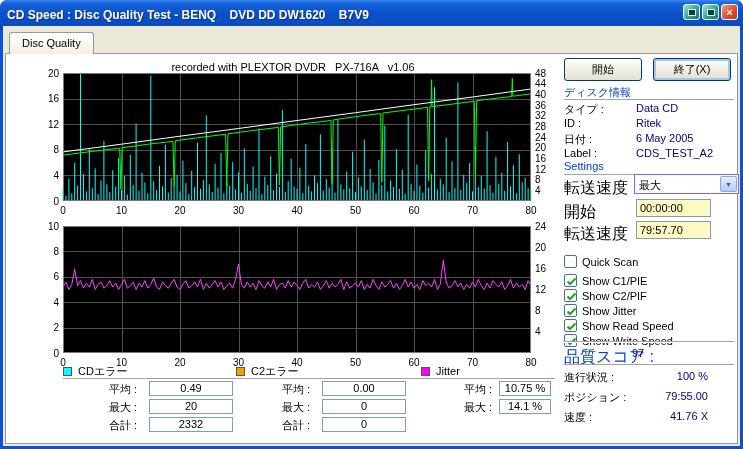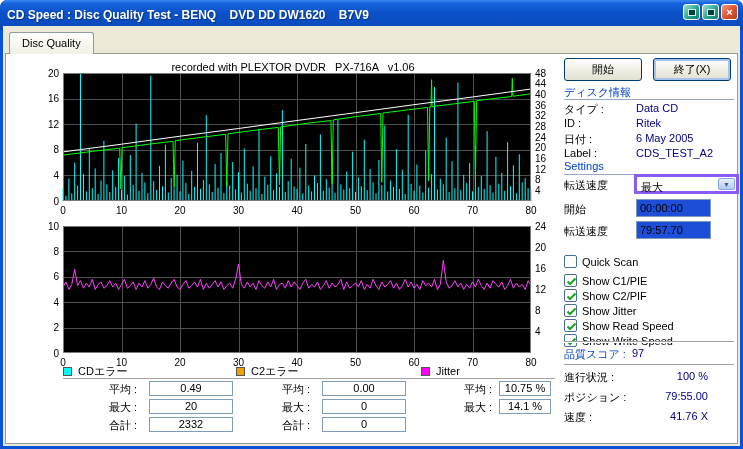--- a/index.html
+++ b/index.html
@@ -36,34 +36,34 @@
   .sg2 .g-rows{padding-left:43px;}
   .stat-row{display:flex;height:18px;align-items:flex-start;}
   .r-lbl{width:40px;font-size:11px;color:#000;padding-top:1px;}
   .sg2 .r-lbl{width:35px;}
   .r-box{width:84px;height:15px;border:1px solid #7f9db9;background:#fff;text-align:center;font-size:11px;line-height:13px;color:#000;}
   .sg2 .r-box{width:52px;}
   .panel{position:absolute;left:553px;top:0;width:179px;height:100%;}
   .p-header{position:absolute;left:5px;font-size:11px;color:#0040c8;}
   .p-hline{position:absolute;left:5px;width:170px;border-top:1px solid #95a7cf;}
   .p-etch{position:absolute;left:5px;width:170px;height:2px;border-top:1px solid #a5a2a5;border-bottom:1px solid #ffffff;}
-  .p-lbl{position:absolute;left:5px;font-size:11px;color:#000;}
+  .p-lbl{position:absolute;left:5px;font-size:16px;color:#000;}
   .p-lbl.blue{color:#0040c8;}
   .p-val.right{position:absolute;left:5px;width:148px;text-align:center;font-size:11px;color:#000080;}
   .p-rows{position:absolute;left:5px;width:170px;}
   .kv{position:relative;height:15px;font-size:11px;}
   .kv .lbl{position:absolute;left:0;color:#000;}
   .kv .val{position:absolute;left:72px;color:#000080;}
   .p-rows.progress .kv{height:20px;}
   .p-rows.progress .kv .val{left:auto;right:26px;text-align:right;}
-  .combo{position:absolute;left:75px;top:120px;width:105px;height:20px;background:#fff;border:3px solid #8b5cf6;cursor:default;}
+  .combo{position:absolute;left:75px;top:120px;width:105px;height:20px;background:#fff;border:1px solid #8b5cf6;cursor:default;}
   .combo-val{display:block;font-size:11px;padding:3px 4px;color:#000;}
   .combo-arrow{position:absolute;top:1px;right:1px;bottom:1px;width:17px;border:1px solid #86a7e3;border-radius:2px;
     background:linear-gradient(180deg,#e8f0fb,#cfdef7 45%,#b7cbee);font-size:7px;color:#3a5a9b;display:flex;align-items:center;justify-content:center;}
-  .tbox{position:absolute;left:77px;width:75px;height:18px;border:1px solid #7f9db9;background:#1d4ed8;font-family:"Liberation Sans",sans-serif;font-size:11px;padding:1px 3px;color:#000;}
+  .tbox{position:absolute;left:77px;width:75px;height:18px;border:1px solid #7f9db9;background:#fef9c3;font-family:"Liberation Sans",sans-serif;font-size:11px;padding:1px 3px;color:#000;}
   #tbox-start{top:145px;} #tbox-end{top:167px;}
   .cb-list{position:absolute;left:5px;top:188px;width:170px;}
   .cb-row{display:flex;align-items:center;gap:5px;height:15px;cursor:default;}
   .cb-row:first-child{margin-bottom:4px;margin-top:12px;}
   .cb-box{width:13px;height:13px;background:#fff;border:1px solid #4a6e96;border-radius:2px;position:relative;}
   .cb-box svg{display:none;position:absolute;left:0;top:0;}
   .cb-box.checked svg{display:block;}
   .cb-label{font-size:11px;color:#000;}
 </style>
 </head>

